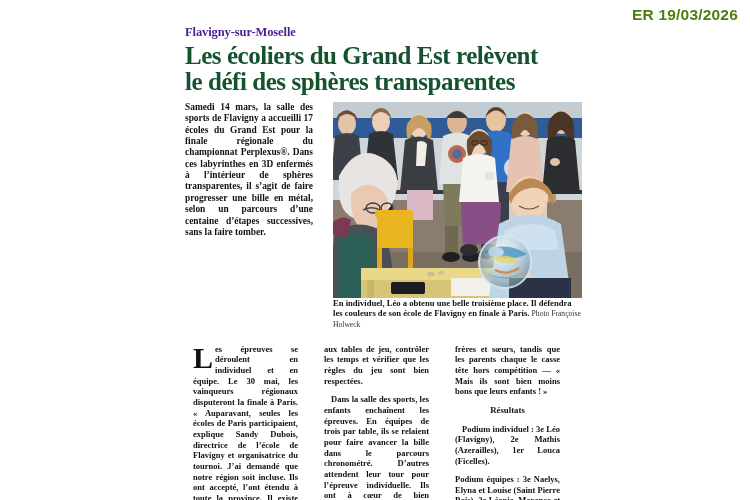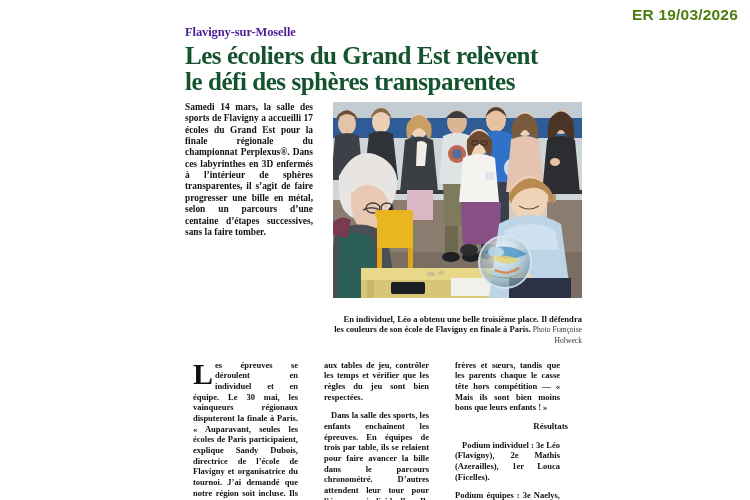--- a/index.html
+++ b/index.html
@@ -91,26 +91,26 @@
     position: relative;
     width: 249px;
     height: 196px;
     overflow: hidden;
     background: #6f7d86;
   }
   .photo svg { display: block; }
 
   .caption {
     width: 249px;
-    margin-top: 16px;
+    margin-top: 0;
     font-family: "Liberation Serif", serif;
     font-size: 8.6px;
     line-height: 1.24;
     color: #111111;
-    text-align: right;
+    text-align: left;
   }
   .caption b { font-weight: bold; }
   .caption .credit {
     font-weight: normal;
     font-size: 7.6px;
     color: #333333;
   }
 
   
   .cols {
@@ -142,21 +142,21 @@
     padding: 1px 2px 0 0;
     margin-top: 1px;
   }
 
   .col h4.subhead {
     margin: 6px 0 1px 0;
     font-family: "Liberation Serif", serif;
     font-weight: bold;
     font-size: 8.8px;
     line-height: 1.2;
-    text-align: right;
+    text-align: center;
   }
 </style>
 </head>
 <body>
 
 <div class="page">
 
   <div class="masthead">ER 19/03/2026</div>
 
   <div class="article">

